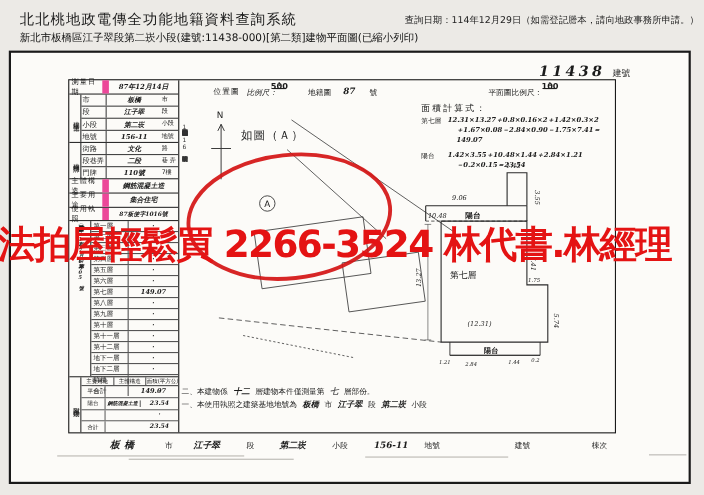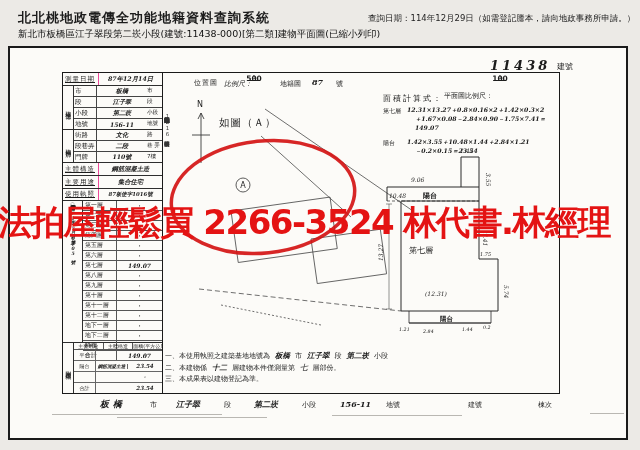--- a/index.html
+++ b/index.html
@@ -1,35 +1,35 @@
 <!DOCTYPE html>
 <html><head>
 <meta charset="utf-8">
 <style>
   html,body{margin:0;padding:0;background:#e9e7e2;}
   .page{position:relative;width:640px;height:450px;background:#eceae6;overflow:hidden;
         font-family:"DejaVu Sans",sans-serif;color:#1c1c1c;}
   
-  .hdr-title{position:absolute;left:18px;top:9px;font-size:13px;font-weight:700;letter-spacing:1px;white-space:nowrap;}
+  .hdr-title{position:absolute;left:18px;top:9px;font-size:13px;font-weight:400;letter-spacing:1px;white-space:nowrap;}
   .hdr-date{position:absolute;left:368px;top:13px;font-size:8.5px;white-space:nowrap;color:#222;}
   .hdr-sub{position:absolute;left:18px;top:28px;font-size:9.5px;white-space:nowrap;color:#111;}
   
   .frame{position:absolute;left:8px;top:46px;width:620px;height:394px;background:#fcfbf8;
          border:2px solid #1a1a1a;box-sizing:border-box;}
   .doc-title{position:absolute;left:126px;top:7px;font-size:15px;font-weight:700;letter-spacing:2px;white-space:nowrap;}
   .bno{position:absolute;left:480px;top:10px;font-size:13px;font-weight:700;letter-spacing:3px;font-family:"DejaVu Serif",serif;}
   .bno-label{position:absolute;left:547px;top:13px;font-size:8px;}
   .form{position:absolute;left:52px;top:24px;width:498px;height:322px;border:1.5px solid #1a1a1a;box-sizing:border-box;}
   .hw{font-family:"DejaVu Serif",serif;font-style:italic;font-weight:700;}
   
   .lt{position:absolute;left:0;top:0;width:100px;height:100%;border-right:1px solid #1a1a1a;
       box-sizing:border-box;display:flex;flex-direction:column;font-size:6.5px;background:transparent;}
   .lt *{box-sizing:border-box;}
   .lt-row{display:flex;align-items:center;border-bottom:1px solid #2e2e2e;}
-  .lt-label{width:36px;padding-left:2px;border-right:1px solid #ec4899;align-self:stretch;display:flex;align-items:center;letter-spacing:1px;text-decoration:underline;}
+  .lt-label{width:36px;padding-left:2px;border-right:6px solid #ec4899;align-self:stretch;display:flex;align-items:center;letter-spacing:1px;}
   .lt-val{flex:1;text-align:center;white-space:nowrap;font-size:6.3px;}
   .lt-group{display:flex;border-bottom:1px solid #2e2e2e;}
   .vlabel{width:11px;border-right:1px solid #2e2e2e;display:flex;align-items:center;justify-content:center;
           writing-mode:vertical-rl;text-orientation:upright;font-size:5.8px;letter-spacing:1px;}
   .lt-sub{flex:1;display:flex;flex-direction:column;}
   .lt-subrow{flex:1;display:flex;align-items:center;border-bottom:1px solid #444;}
   .lt-subrow:last-child{border-bottom:none;}
   .sl{width:23px;padding-left:1px;border-right:1px solid #444;align-self:stretch;display:flex;align-items:center;}
   .sv{flex:1;text-align:center;font-size:6.2px;white-space:nowrap;}
   .su{width:15px;font-size:5.6px;white-space:nowrap;}
@@ -295,21 +295,21 @@
       <div class="scale-row">
         <span style="left:6px;top:3px;letter-spacing:1px;">位置圖</span>
         <span style="left:36px;top:4px;font-style:italic;">比例尺：</span>
         <span class="frac" style="left:66px;top:0;">
           <span class="fnum">1</span>
           <span class="fden">500</span>
         </span>
         <span style="left:92px;top:4px;">地籍圖</span>
         <span class="hw" style="left:124px;top:2px;font-size:8px;">87</span>
         <span style="left:148px;top:4px;">號</span>
-        <span style="left:256px;top:16px;">平面圖比例尺：</span>
+        <span style="left:256px;top:4px;">平面圖比例尺：</span>
         <span class="frac" style="left:312px;top:0;">
           <span class="fnum">1</span>
           <span class="fden">100</span>
         </span>
       </div>
 
       <div class="vnote">本建物平面圖及建物位置圖係依縣政府核發使字第1016號竣工平面圖轉繪</div>
 
       <svg class="drawing" viewBox="0 0 400 260">
 
@@ -380,27 +380,24 @@
           <span class="calc-label">陽台</span>
           <span class="calc-lines hw">
             <span style="display:block;">1.42×3.55＋10.48×1.44＋2.84×1.21</span>
             <span style="display:block;padding-left:8px;">－0.2×0.15＝23.54</span>
           </span>
         </div>
       </div>
 
       <div class="notes">
         <div>
+          <span>二、本建物係</span><span class="hw hwv">十二</span><span>層建物本件僅測量第</span><span class="hw hwv" style="color:#555;">七</span><span>層部份。</span>
+        </div>
+        <div>
           <span>一、本使用執照之建築基地地號為</span><span class="hw hwv">板橋</span><span>市</span><span class="hw hwv">江子翠</span><span>段</span><span class="hw hwv">第二崁</span><span>小段</span>
-        </div>
-        <div>
-          <span>二、本建物係</span><span class="hw hwv">十二</span><span>層建物本件僅測量第</span><span class="hw hwv" style="color:#555;">七</span><span>層部份。</span>
-        </div>
-        <div>
-          <span>三、本成果表以建物登記為準。</span>
         </div>
       </div>
     </div>
 
     <div class="footer">
       <span class="hw" style="left:90px;top:350px;font-size:9px;letter-spacing:4px;">板橋</span>
       <span style="left:140px;top:352px;font-size:7px;">市</span>
       <span class="hw" style="left:166px;top:351px;font-size:8px;">江子翠</span>
       <span style="left:214px;top:352px;font-size:7px;">段</span>
       <span class="hw" style="left:244px;top:351px;font-size:8px;">第二崁</span>

